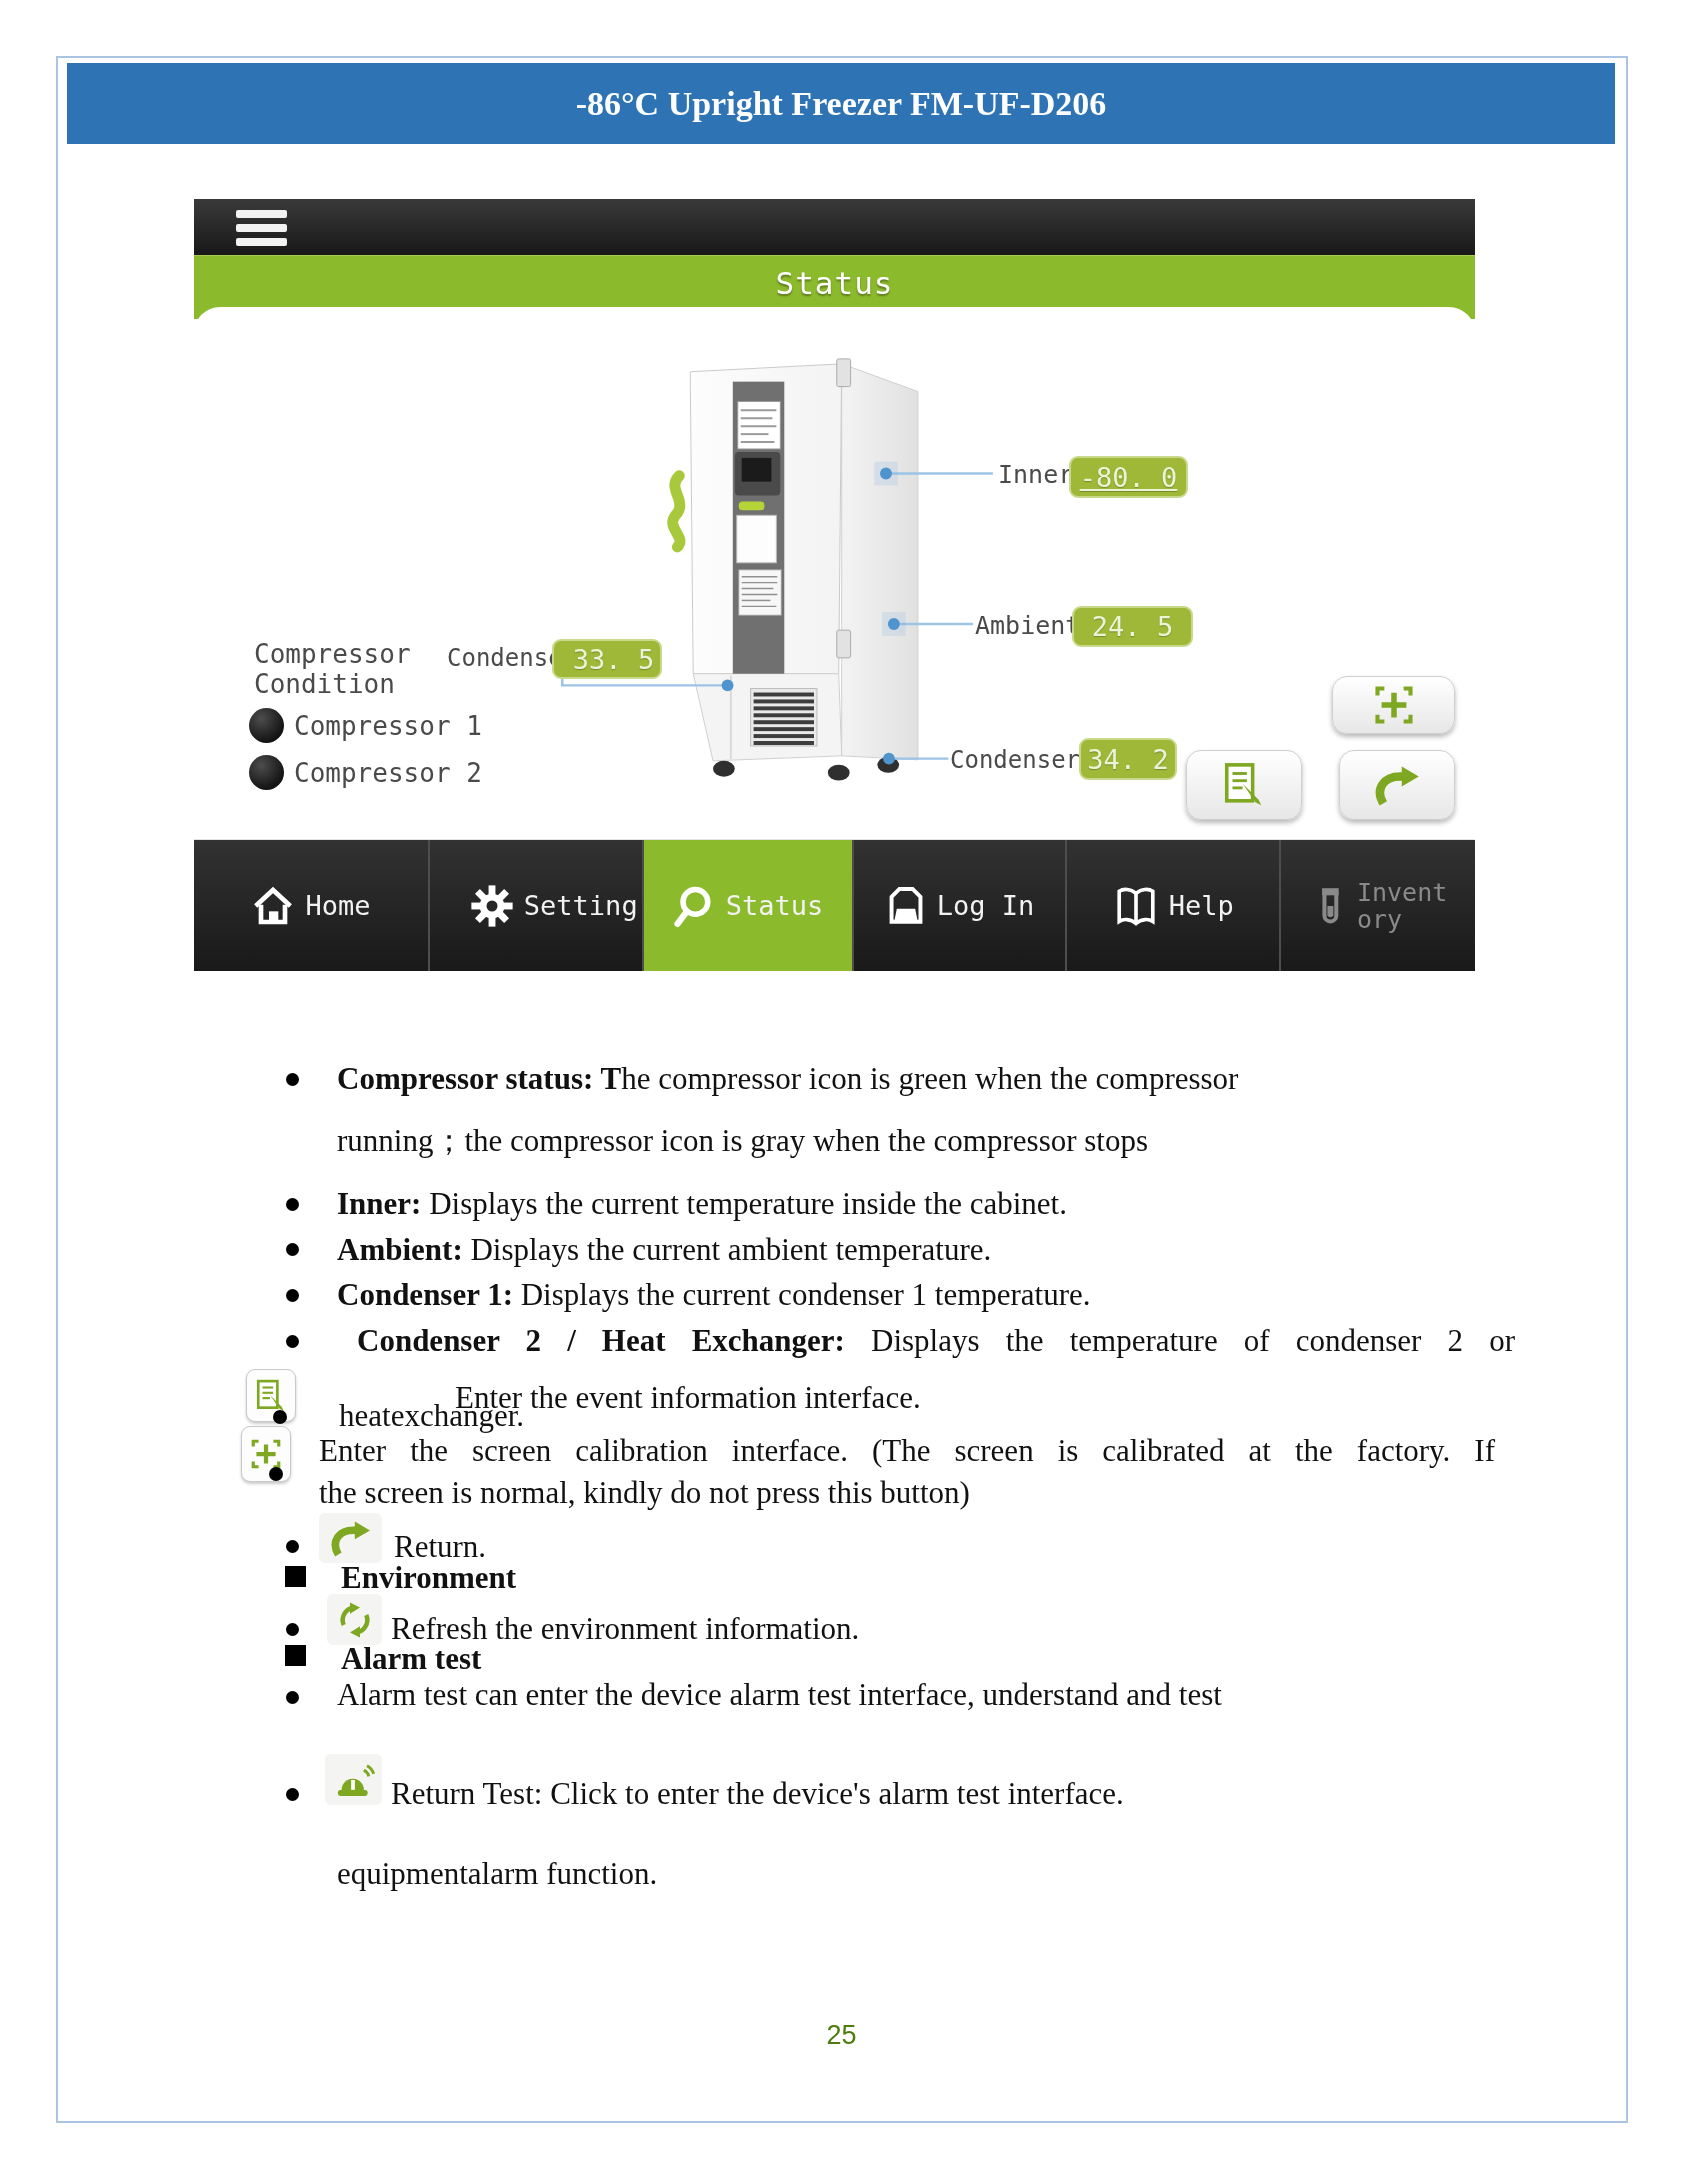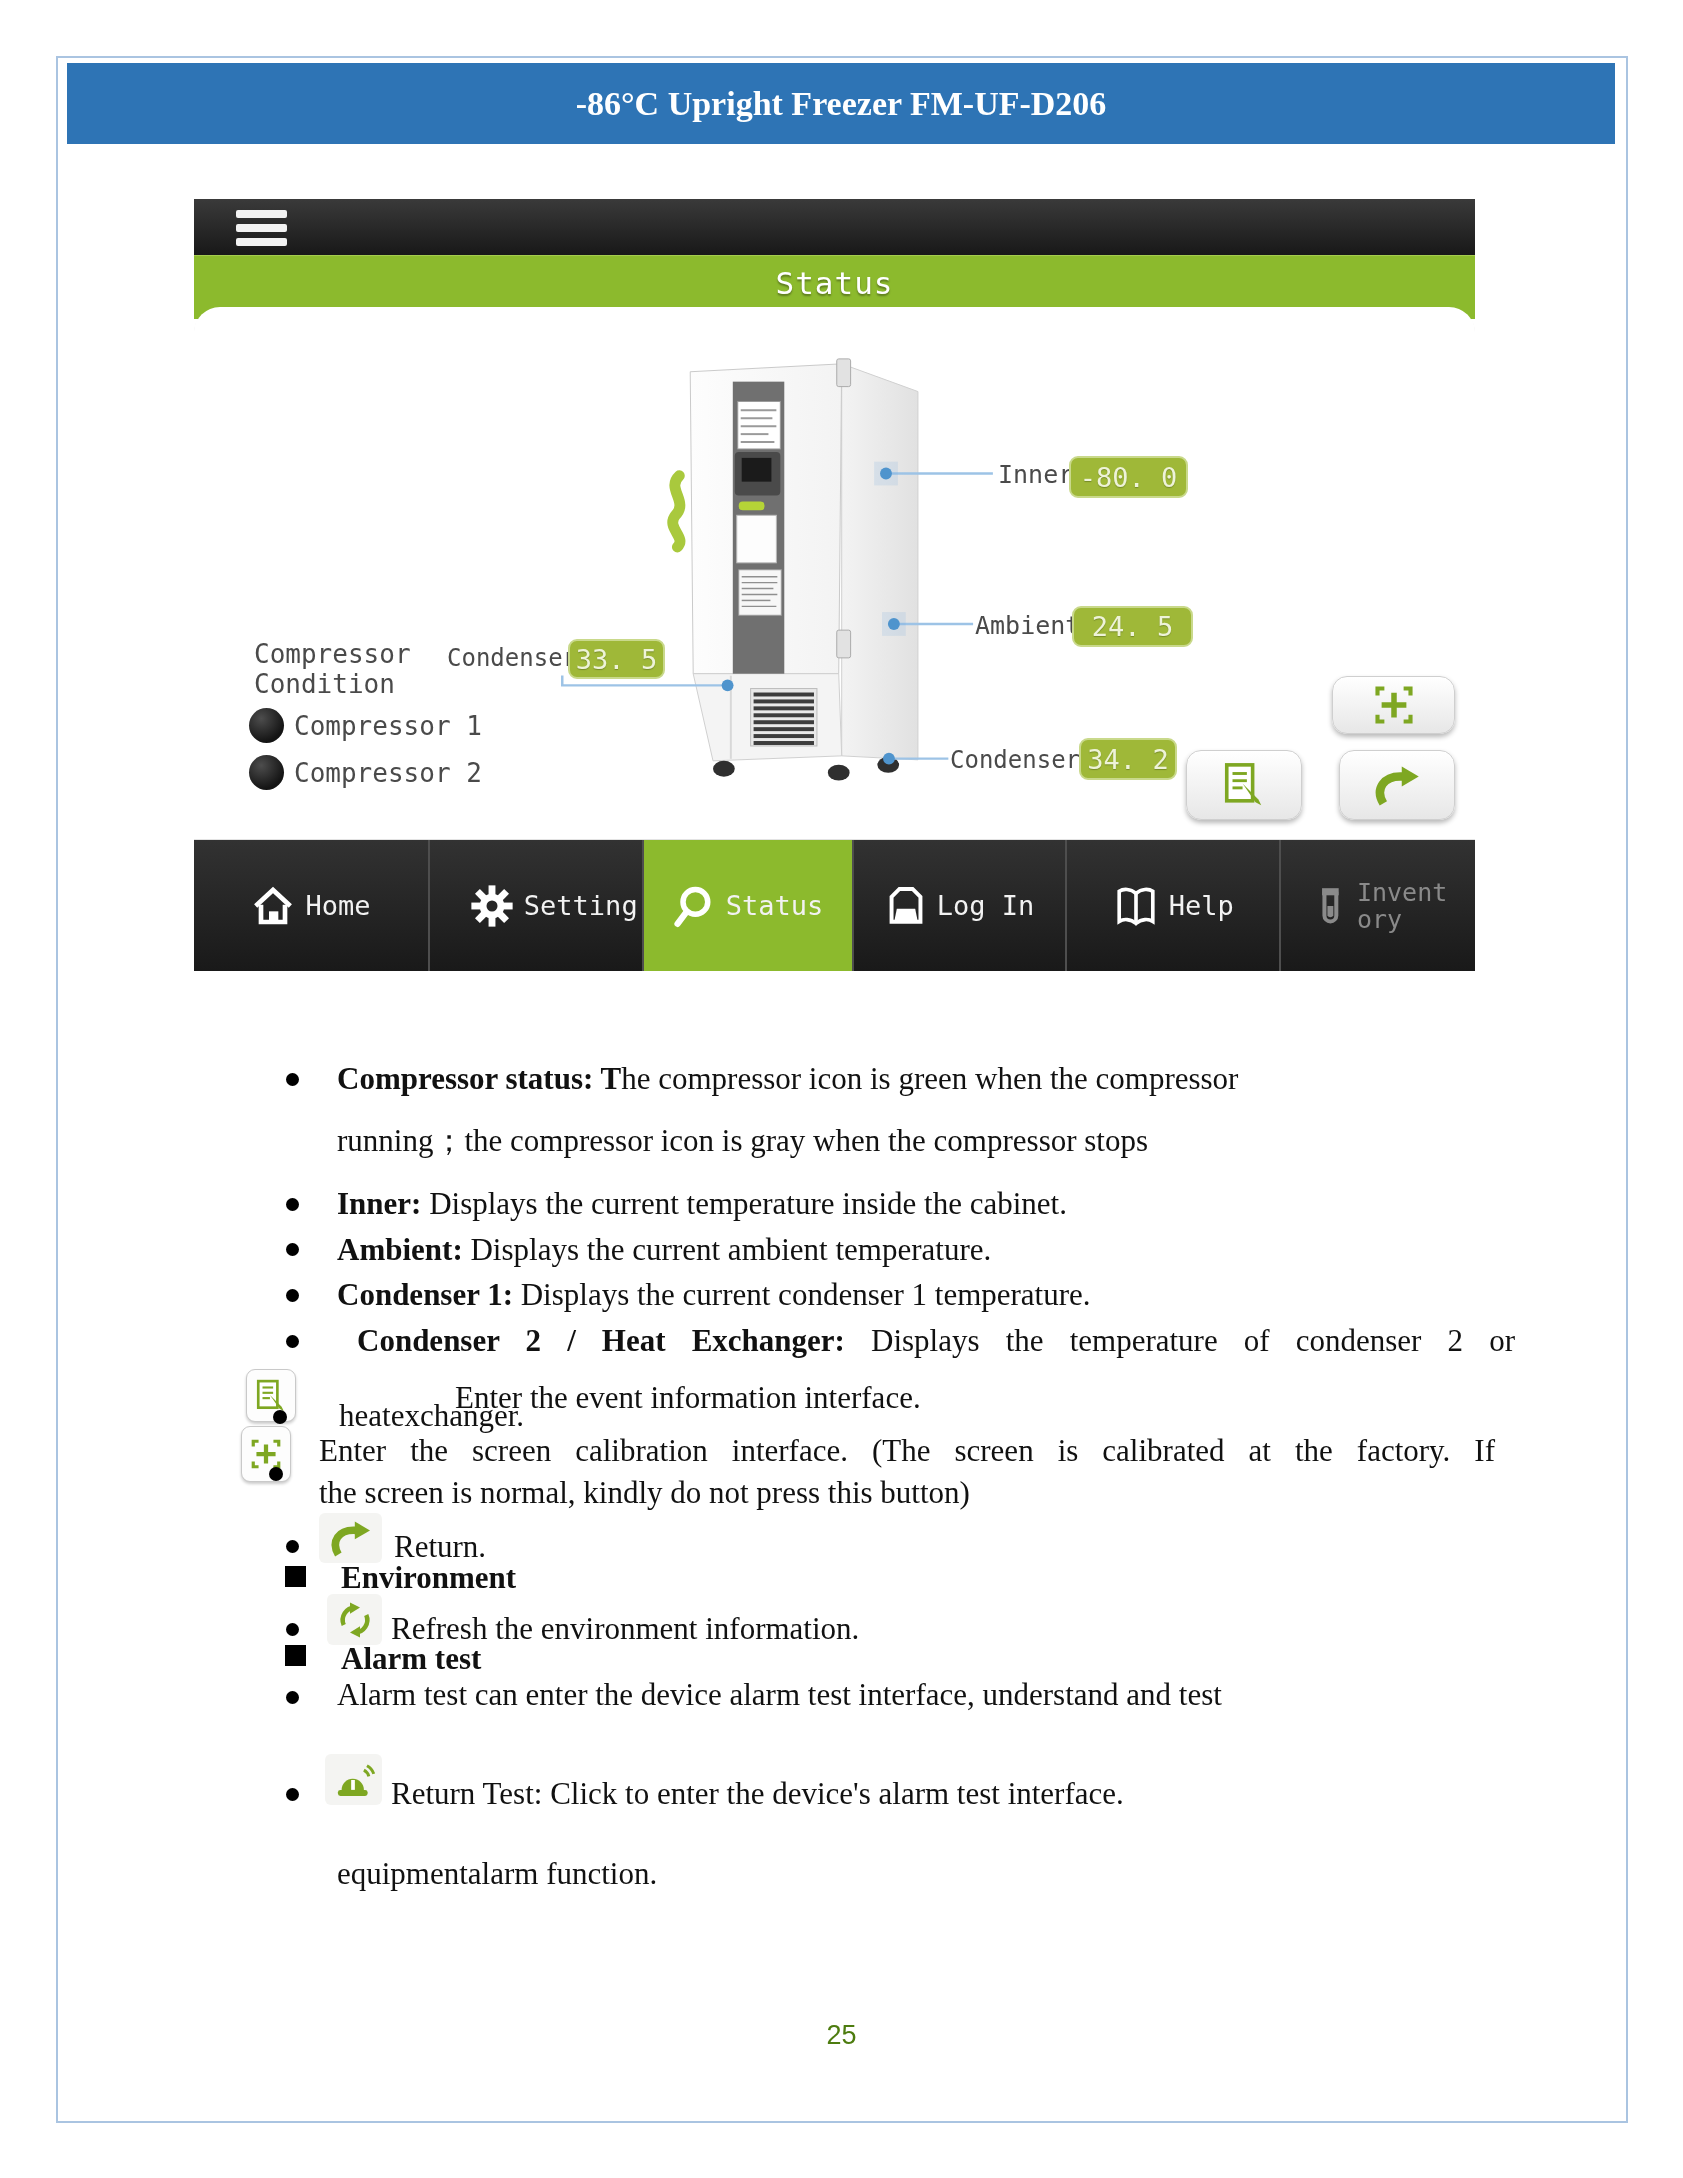--- a/index.html
+++ b/index.html
@@ -162,24 +162,24 @@
   <div class="abs mono dev-label" style="left:254px;top:639px;font-size:26px;line-height:30px;">
     <div>Compressor</div>
     <div>Condition</div>
   </div>
   <div class="abs led" style="left:249px;top:708px;"></div>
   <div class="abs mono dev-label" style="left:294px;top:711px;font-size:26px;">Compressor 1</div>
   <div class="abs led" style="left:249px;top:755px;"></div>
   <div class="abs mono dev-label" style="left:294px;top:758px;font-size:26px;">Compressor 2</div>
 
   <div class="abs mono dev-label" style="left:447px;top:644px;font-size:24px;">Condenser 2:</div>
-  <div class="abs mono badge" style="left:568px;top:639px;width:93px;height:36px;">33. 5</div>
+  <div class="abs mono badge" style="left:552px;top:639px;width:93px;height:36px;padding-left:13px;">33. 5</div>
 
   <div class="abs mono dev-label" style="left:998px;top:460px;">Inner:</div>
-  <div class="abs mono badge" style="left:1069px;top:456px;width:115px;height:38px;">-80. 0</div>
+  <div class="abs mono badge" style="left:1069px;top:456px;width:115px;height:38px;text-decoration:underline;">-80. 0</div>
 
   <div class="abs mono dev-label" style="left:975px;top:611px;">Ambient :</div>
   <div class="abs mono badge" style="left:1072px;top:606px;width:117px;height:37px;">24. 5</div>
 
   <div class="abs mono dev-label" style="left:950px;top:746px;font-size:24px;">Condenser 1:</div>
   <div class="abs mono badge" style="left:1079px;top:738px;width:94px;height:38px;">34. 2</div>
 
   <div class="abs dev-btn" style="left:1332px;top:676px;width:121px;height:56px;">
     <svg width="44" height="44" viewBox="0 0 32 32">
       <g stroke="#7ea722" fill="none">

